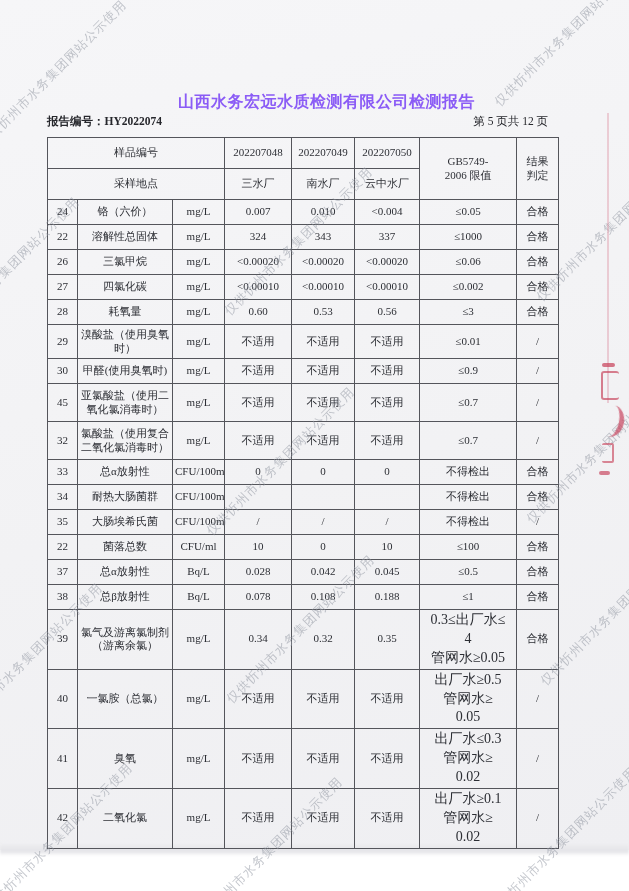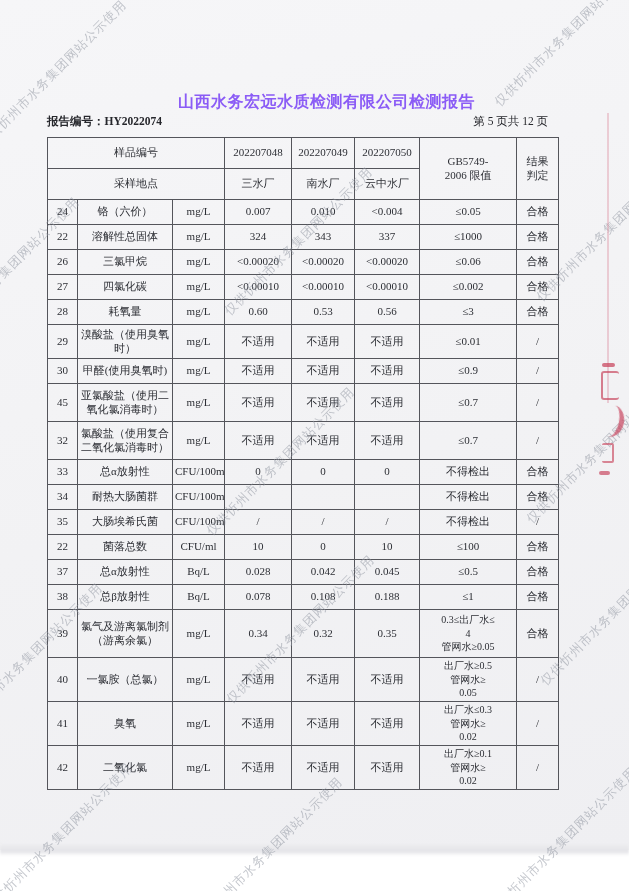--- a/index.html
+++ b/index.html
@@ -40,21 +40,21 @@
   }
   thead td{height:28px;}
   .h-two{white-space:pre-line;line-height:2.15;font-size:11px;}
   tbody tr{height:25px;}
   td.c-no{font-size:10.5px;}
   td.c-item{text-align:left;padding-left:5px;font-size:10.5px;}
   td.c-unit{font-size:10px;}
   td.c-unit.small{font-size:11px;}
   td.c-val{font-size:11px;margin-left:16px;}
   td.c-limit{white-space:pre-line;}
-  td.c-limit.multi{font-size:10px;line-height:1.35;}
+  td.c-limit.multi{font-size:14px;line-height:1.35;}
   .wm-layer{position:absolute;left:0;top:0;width:629px;height:891px;pointer-events:none;}
   .wm{
     position:absolute;width:200px;text-align:center;
     transform:rotate(-45deg);
     font-size:12.5px;letter-spacing:1px;white-space:nowrap;
     color:rgba(146,151,162,0.55);
   }
   .seal{position:absolute;pointer-events:none;}
   .seal *{position:absolute;}
   .seal .line{left:11px;top:0;width:1.5px;height:290px;background:rgba(218,130,150,0.35);}

